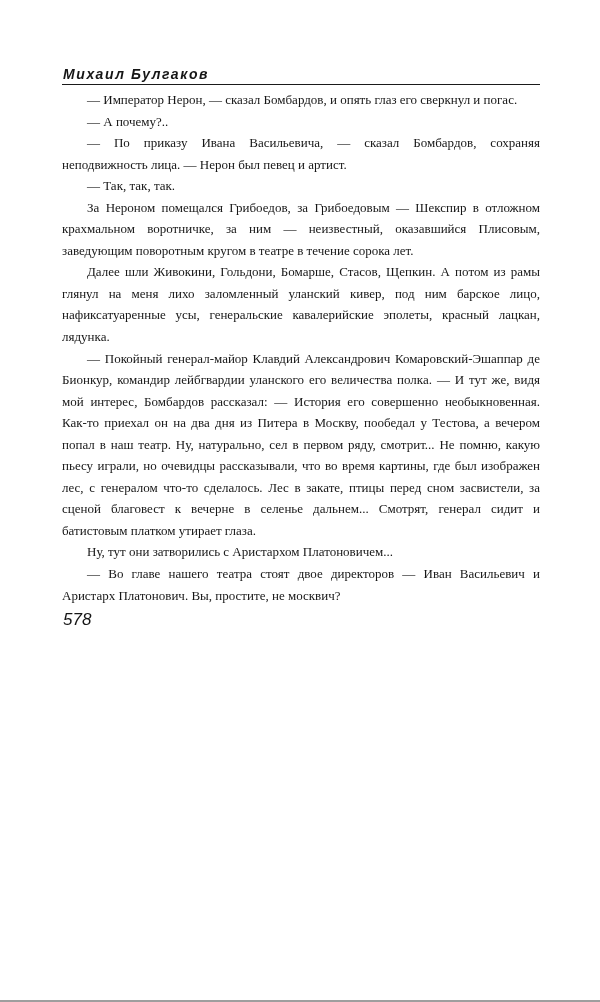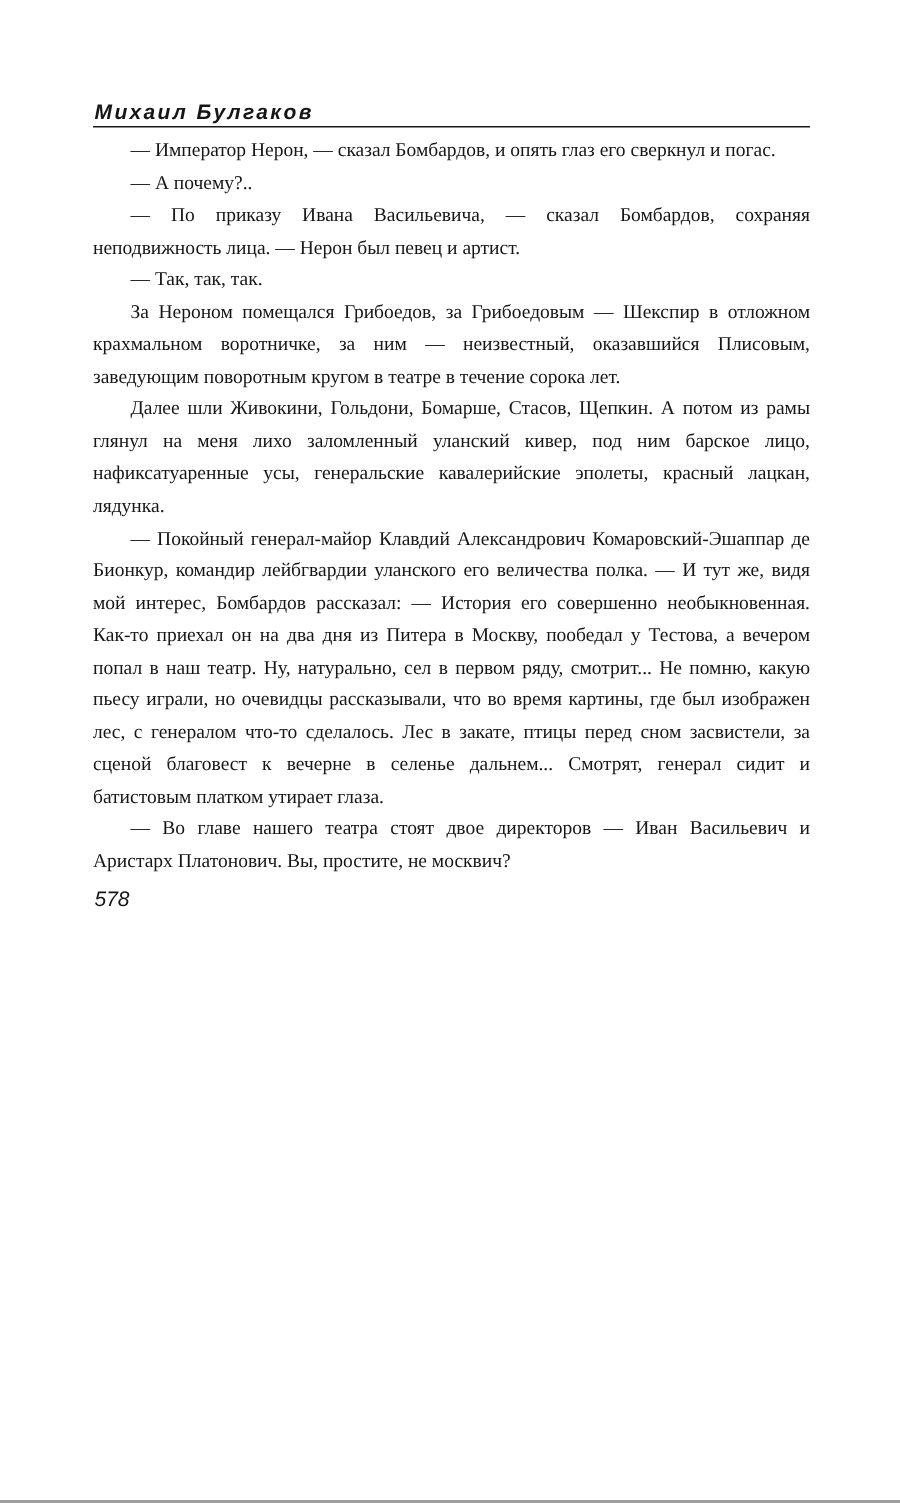--- a/index.html
+++ b/index.html
@@ -39,21 +39,21 @@
       text-align: justify;
       hyphens: manual;
     }
     .body-text p {
       margin: 0;
       text-indent: 25px;
     }
     .folio {
       font-family: "Liberation Sans", sans-serif;
       font-style: italic;
-      font-size: 14px;
+      font-size: 17px;
       line-height: 22px;
       margin-top: 3px;
       padding-left: 1px;
     }
     .bottom-rule {
       position: absolute;
       left: 0;
       right: 0;
       bottom: 0;
       height: 2px;
@@ -67,19 +67,20 @@
   <div class="running-head">Михаил Булгаков</div>
 
   <div class="body-text">
     <p>— Император Нерон, — сказал Бомбардов, и опять глаз его сверкнул и погас.</p>
     <p>— А почему?..</p>
     <p>— По приказу Ивана Васильевича, — сказал Бомбардов, сохраняя неподвижность лица. — Нерон был певец и артист.</p>
     <p>— Так, так, так.</p>
     <p>За Нероном помещался Грибоедов, за Грибоедовым — Шекспир в отложном крахмальном воротничке, за ним — неизвестный, оказавшийся Плисовым, заведующим поворотным кругом в театре в течение сорока лет.</p>
     <p>Далее шли Живокини, Гольдони, Бомарше, Стасов, Щепкин. А потом из рамы глянул на меня лихо заломленный уланский кивер, под ним барское лицо, нафиксатуаренные усы, генеральские кавалерийские эполеты, красный лацкан, лядунка.</p>
     <p>— Покойный генерал-майор Клавдий Александрович Комаровский-Эшаппар де Бионкур, командир лейбгвардии уланского его величества полка. — И тут же, видя мой интерес, Бомбардов рассказал: — История его совершенно необыкновенная. Как-то приехал он на два дня из Питера в Москву, пообедал у Тестова, а вечером попал в наш театр. Ну, натурально, сел в первом ряду, смотрит... Не помню, какую пьесу играли, но очевидцы рассказывали, что во время картины, где был изображен лес, с генералом что-то сделалось. Лес в закате, птицы перед сном засвистели, за сценой благовест к вечерне в селенье дальнем... Смотрят, генерал сидит и батистовым платком утирает глаза.</p>
+    <p>Ну, тут они затворились с Аристархом Платоновичем...</p>
     <p>— Во главе нашего театра стоят двое директоров — Иван Васильевич и Аристарх Платонович. Вы, простите, не москвич?</p>
   </div>
 
   <div class="folio">578</div>
 </div>
 
 <div class="bottom-rule"></div>
 
 </body></html>

